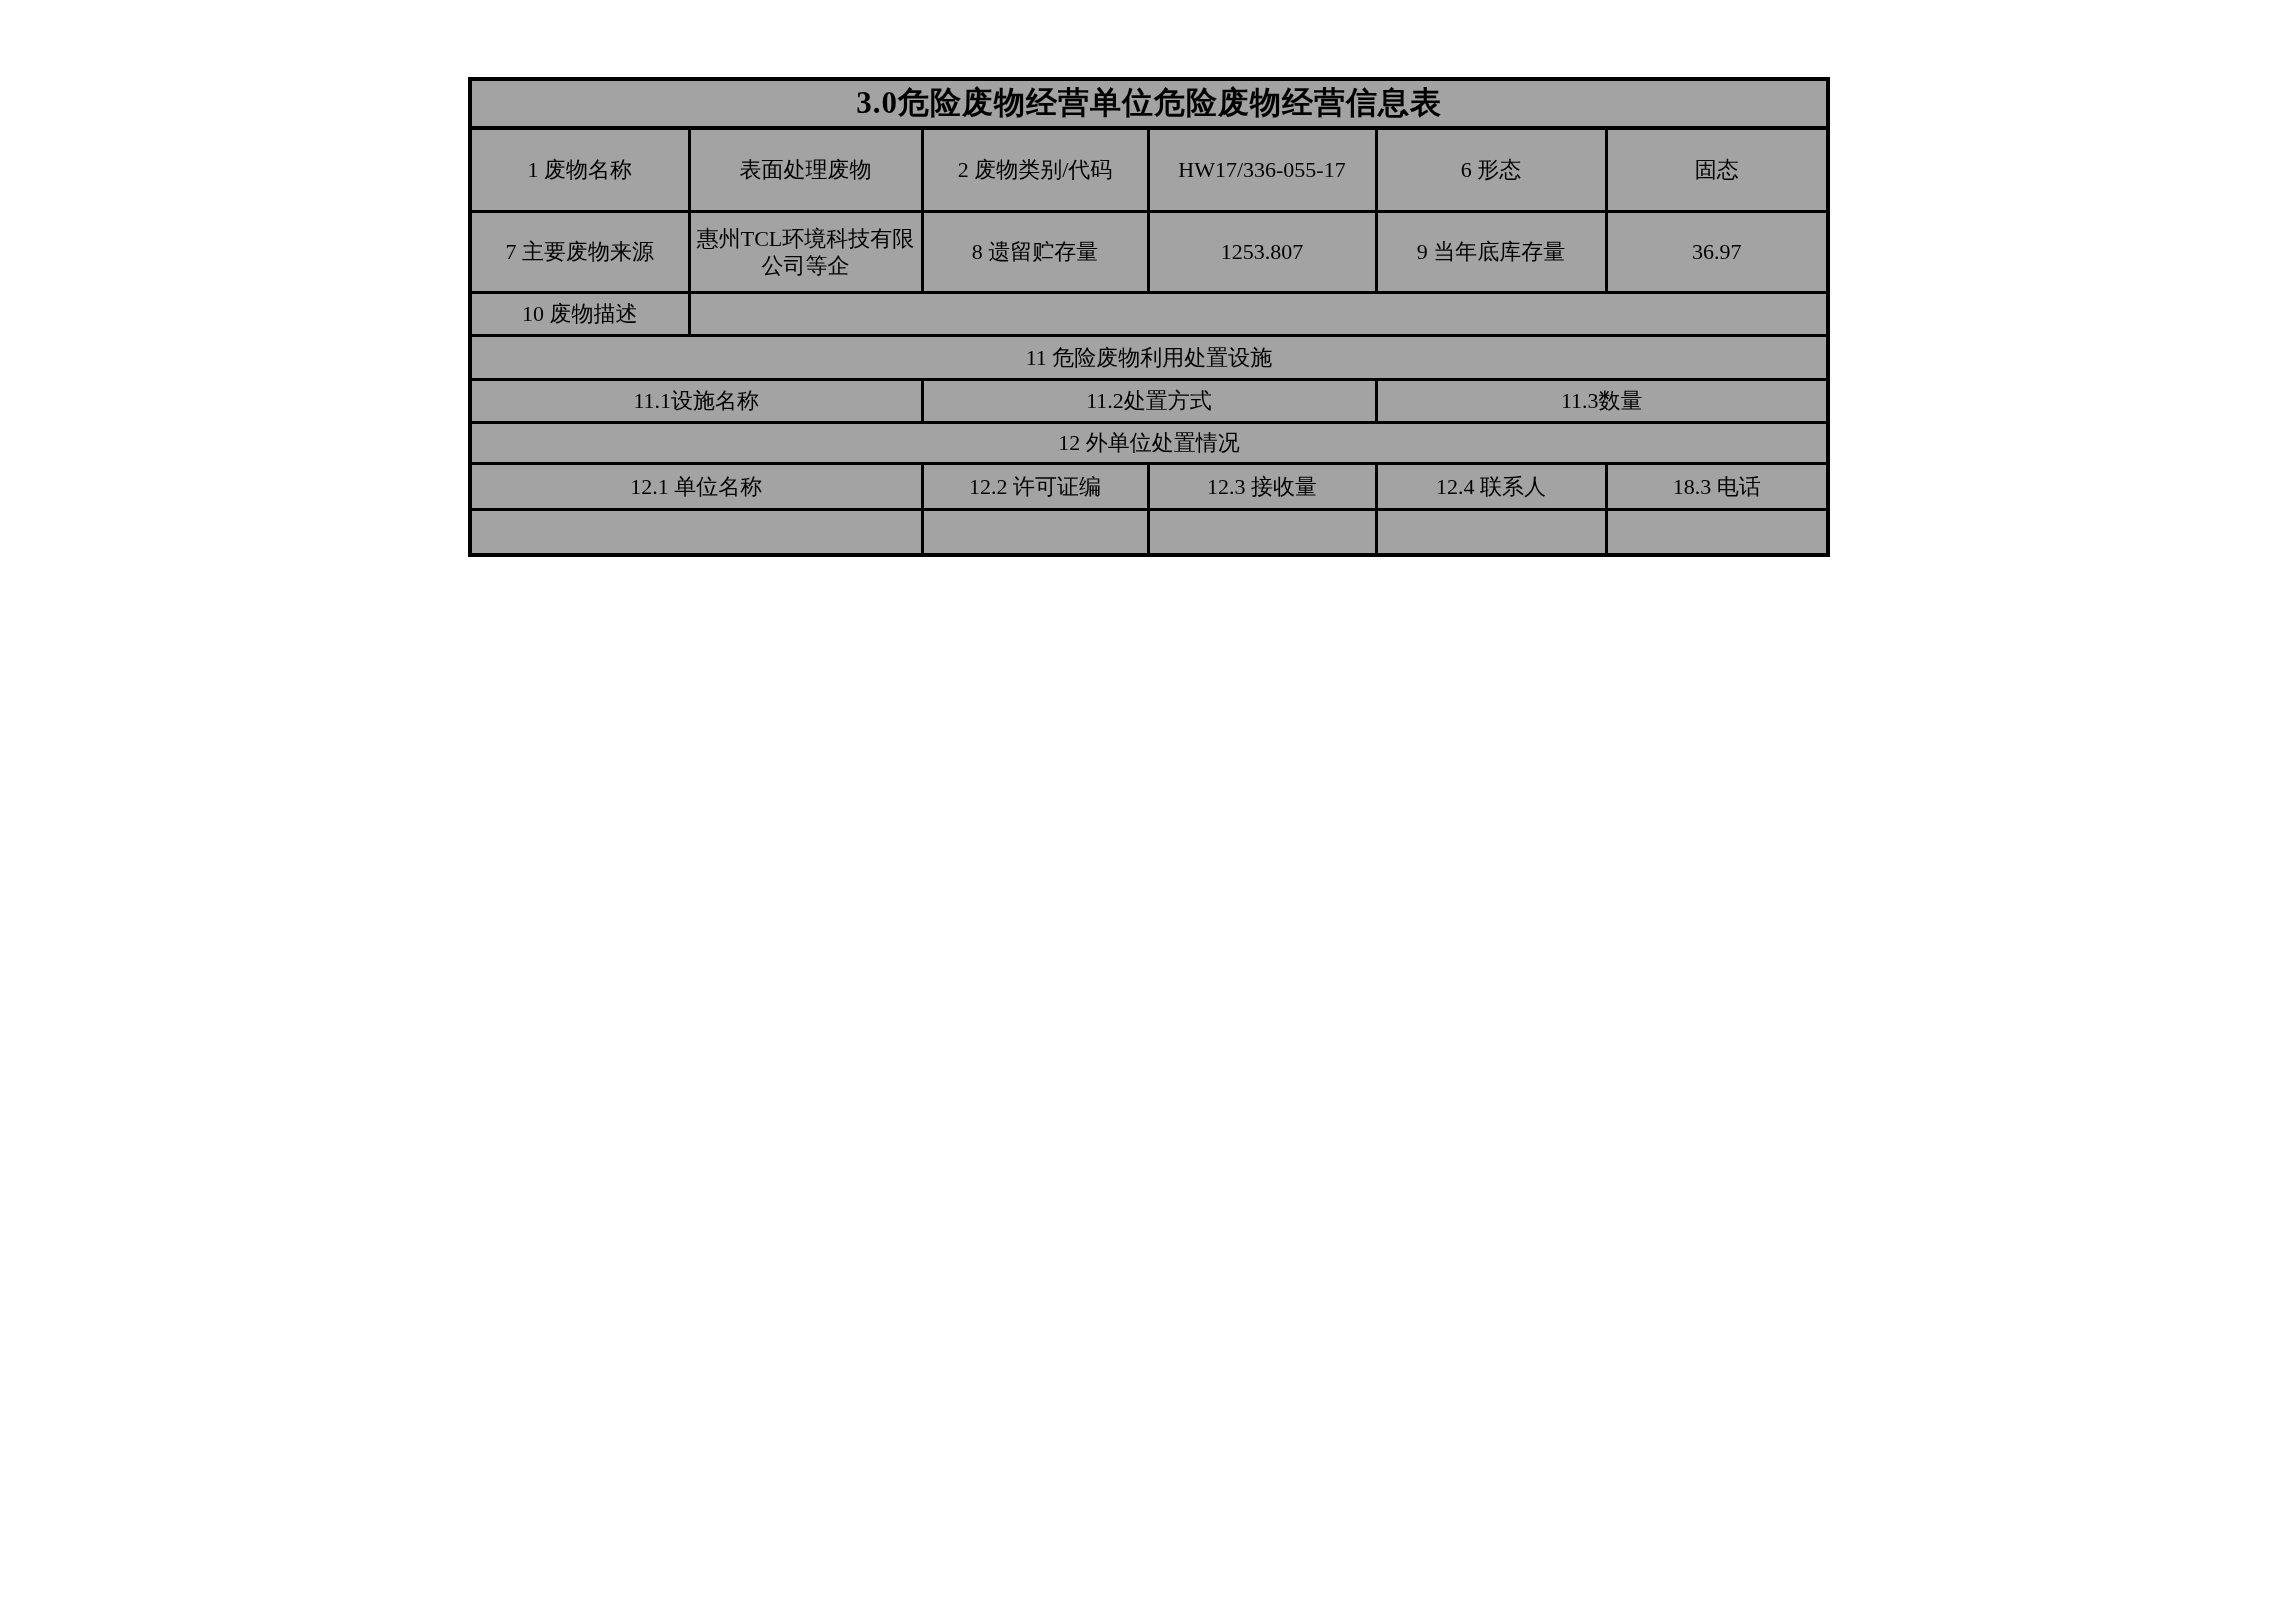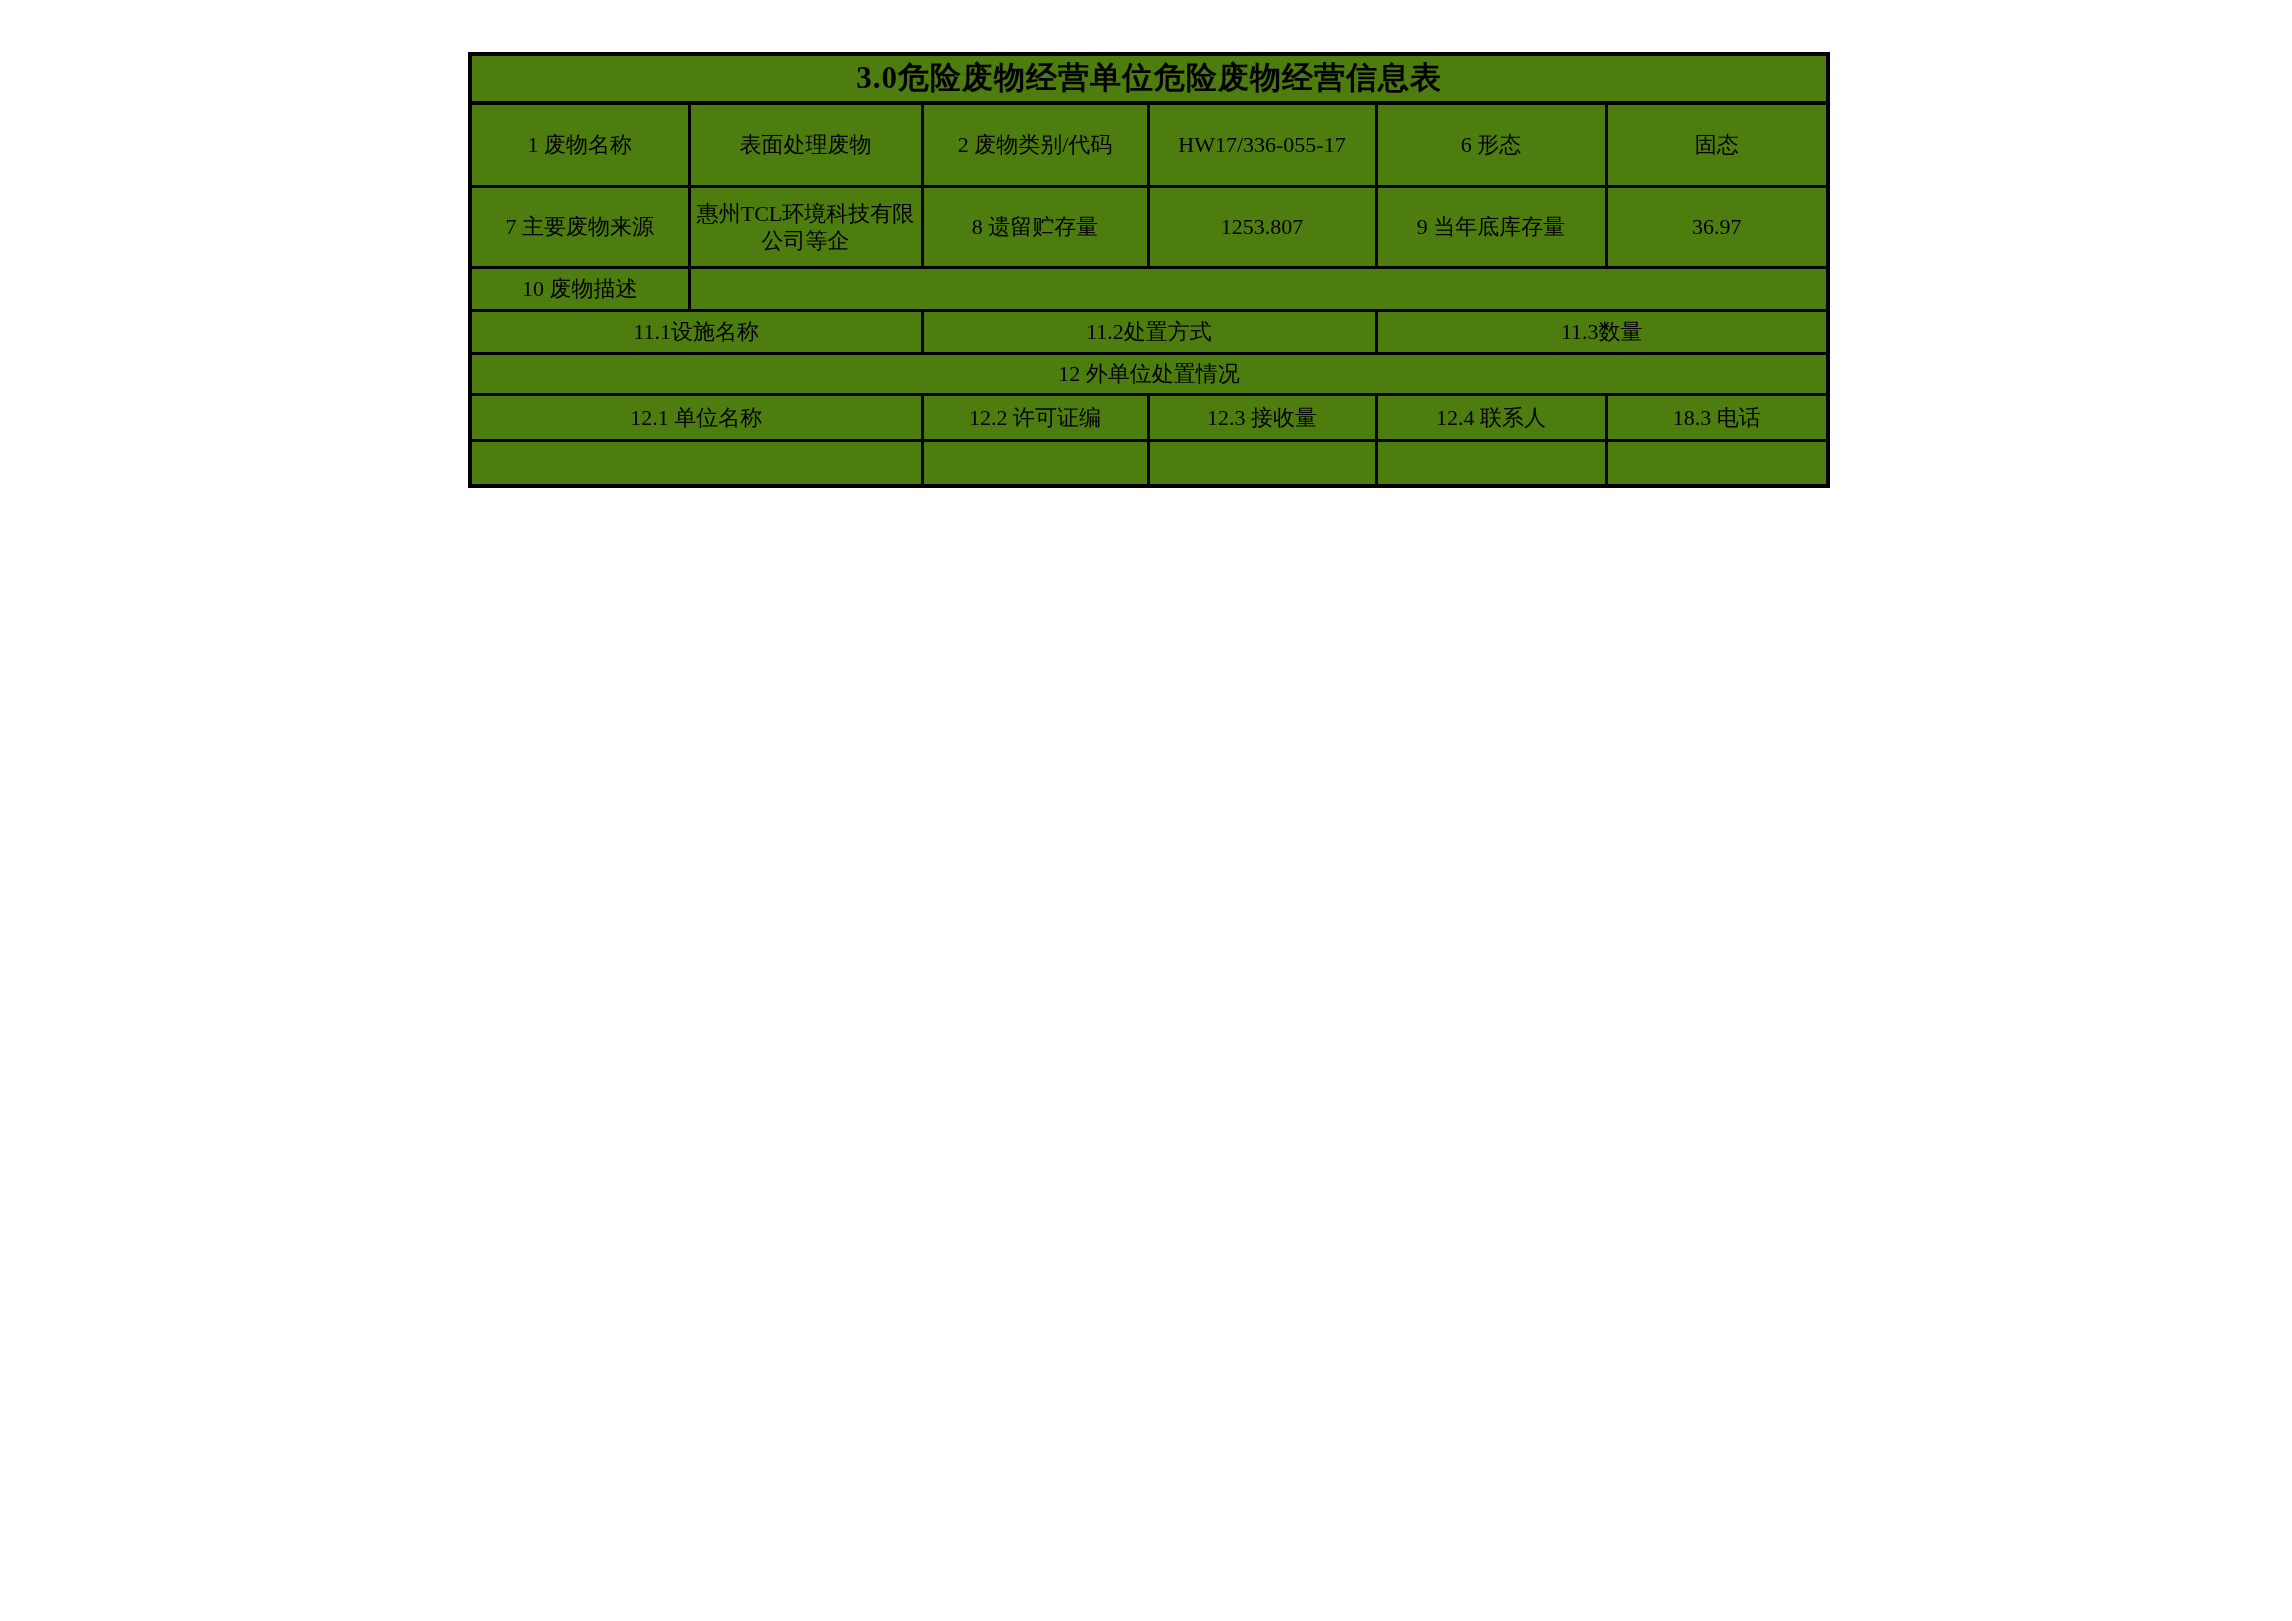--- a/index.html
+++ b/index.html
@@ -10,26 +10,26 @@
   body {
     width: 2293px;
     height: 1621px;
     position: relative;
     font-family: "Liberation Serif", "DejaVu Serif", serif;
     color: #000000;
   }
   .doc-table {
     position: absolute;
     left: 468px;
-    top: 52px;
+    top: 77px;
     width: 1361px;
     border-collapse: collapse;
     table-layout: fixed;
     border: 4.9px solid #000000;
-    background: #4d7c0f;
+    background: #a3a3a3;
   }
   .doc-table td {
     border: 3.9px solid #000000;
     padding: 2px 5.9px;
     text-align: center;
     vertical-align: middle;
     font-size: 22px;
     line-height: 1.25;
     overflow: hidden;
     word-break: break-all;
@@ -87,20 +87,23 @@
     <td>1253.807</td>
     <td>9 当年底库存量</td>
     <td>36.97</td>
   </tr>
 
   <tr class="r4">
     <td>10 废物描述</td>
     <td colspan="5"></td>
   </tr>
 
+  <tr class="r5">
+    <td colspan="6">11 危险废物利用处置设施</td>
+  </tr>
 
   <tr class="r6">
     <td colspan="2">11.1设施名称</td>
     <td colspan="2">11.2处置方式</td>
     <td colspan="2">11.3数量</td>
   </tr>
 
 
   <tr class="r8">
     <td colspan="6">12 外单位处置情况</td>

